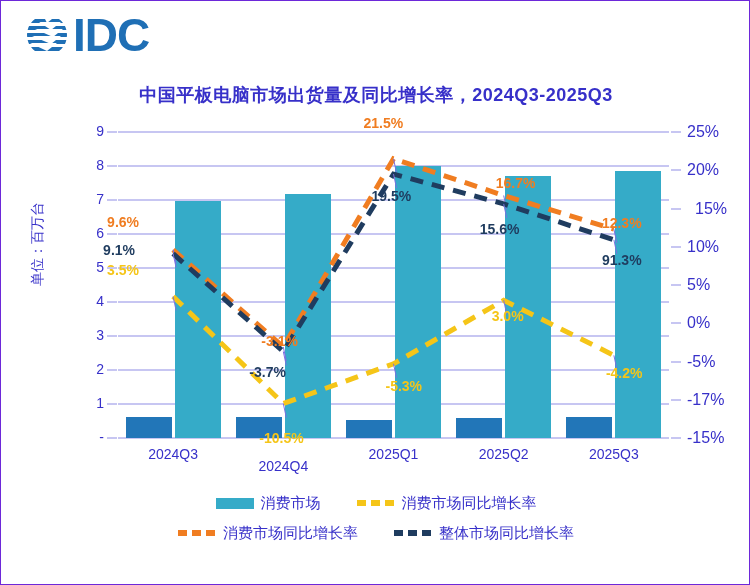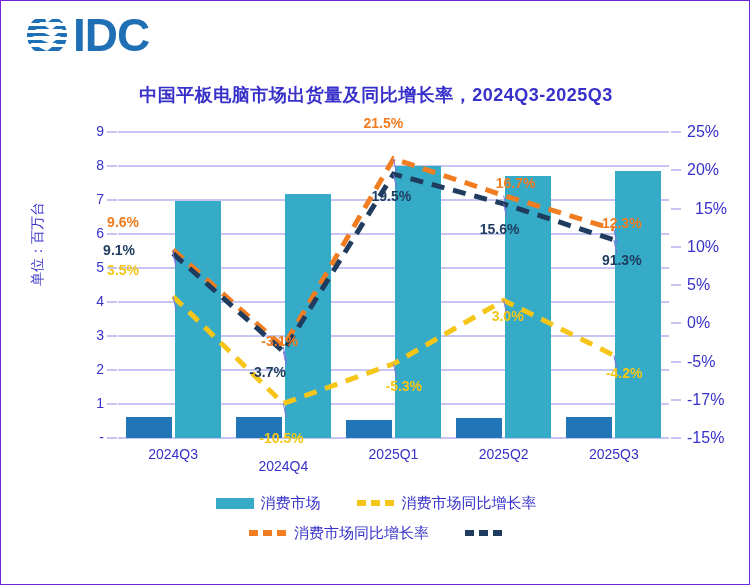--- a/index.html
+++ b/index.html
@@ -275,17 +275,18 @@
             <i style="left: 28px; background: rgb(240, 125, 33);"></i>
           </span>
           <span>消费市场同比增长率</span>
         </div>
         <div class="legend-item">
           <span class="swatch-dash">
             <i style="left: 0px; background: rgb(31, 60, 95);"></i>
             <i style="left: 14px; background: rgb(31, 60, 95);"></i>
             <i style="left: 28px; background: rgb(31, 60, 95);"></i>
           </span>
+          <span>整体市场同比增长率</span>
         </div>
       </div>
   </div>
 
 </div>
 
 </body></html>

